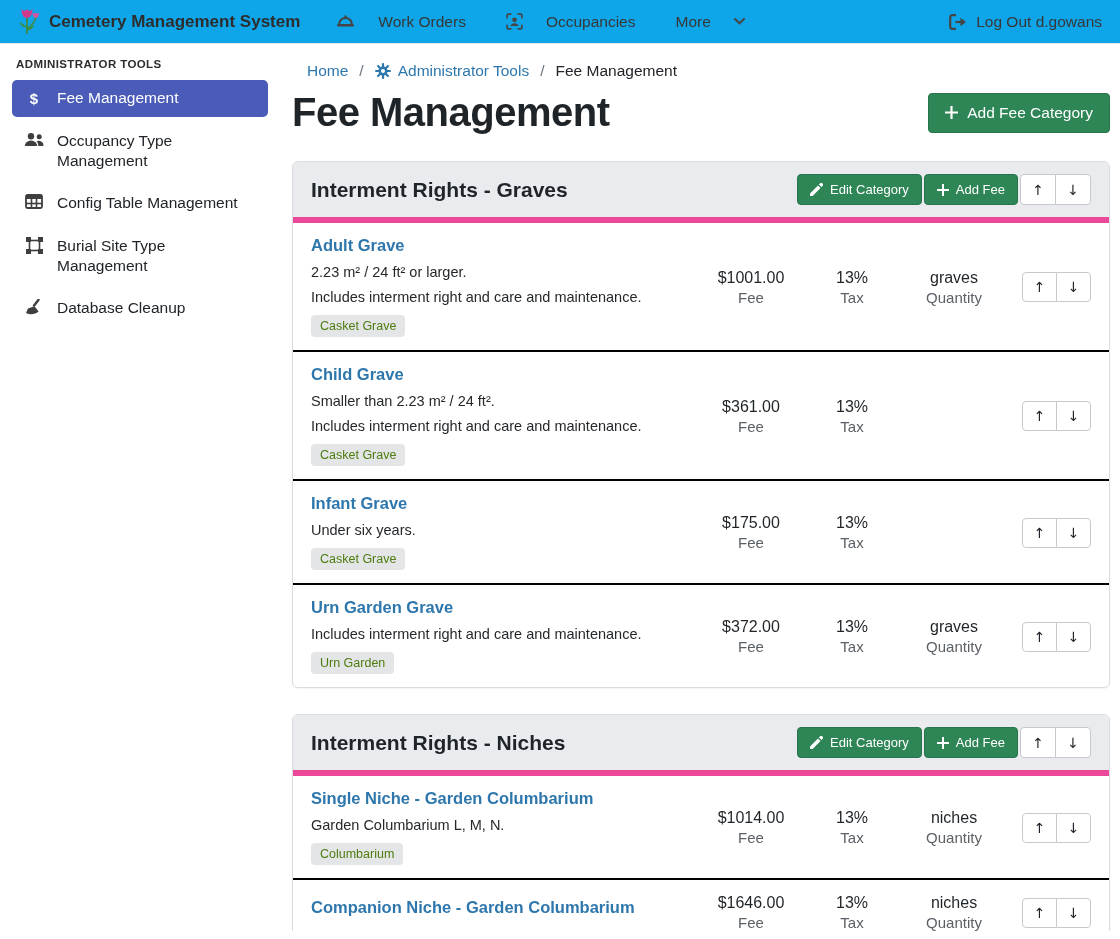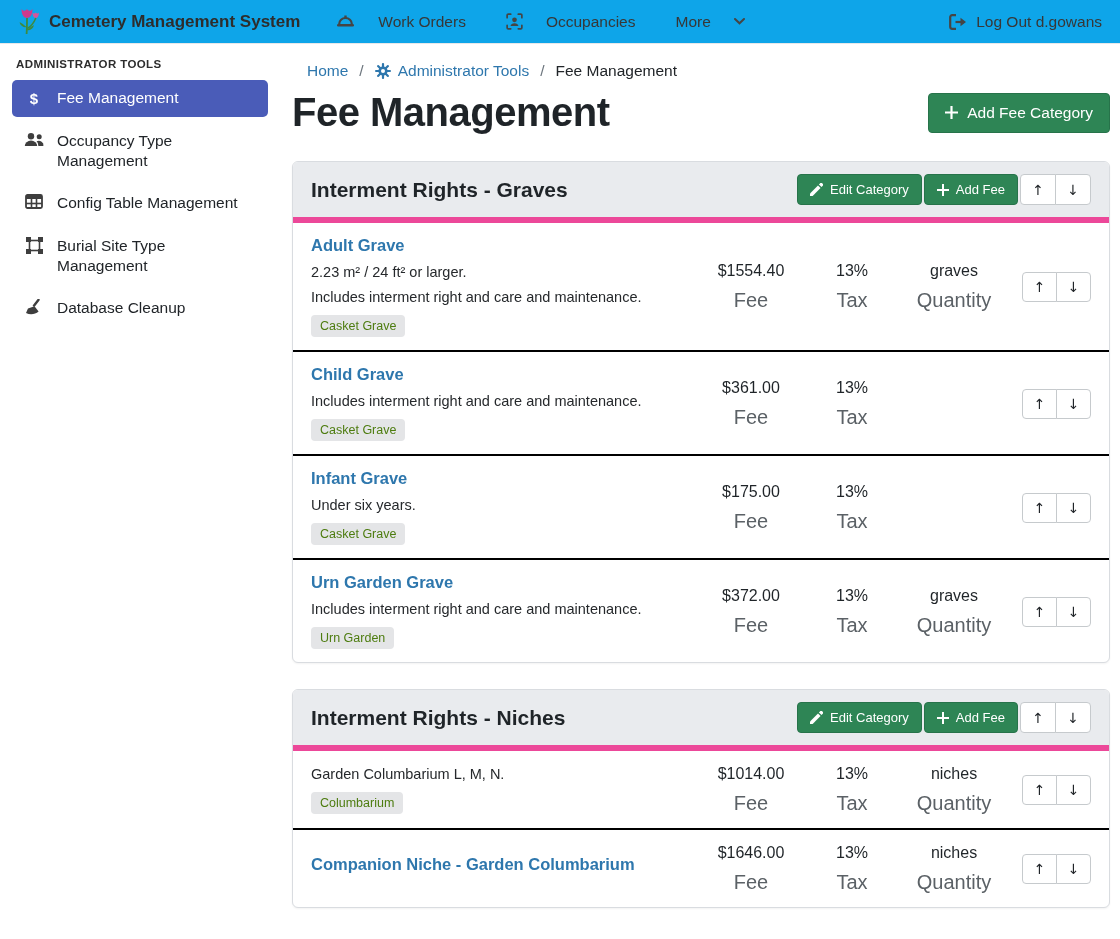--- a/index.html
+++ b/index.html
@@ -53,21 +53,21 @@
   .arrow-btn:last-child{border-radius:0 4px 4px 0;margin-left:-1px}
 
   .fee-row{display:flex;align-items:center;padding:13px 18px 13px}
   .fee-row + .fee-row{border-top:2px solid #000000}
   .fee-main{flex:1;min-width:0;padding-right:8px}
   .fee-name{display:inline-block;color:#2e77ad;font-size:16.5px;font-weight:700;margin-bottom:9px}
   .fee-desc{font-size:14.5px;color:#26292c;margin-bottom:9px}
   .badge{display:inline-block;background:#e4e5e7;color:#4d7c0f;font-size:12.5px;padding:4px 9px;border-radius:4px;margin-top:1px}
   .col{text-align:center;padding-top:1px}
   .col .val{font-size:16px;color:#1f2428}
-  .col .lbl{font-size:20px;color:#5b6166;margin-top:9px}
+  .col .lbl{font-size:15px;color:#5b6166;margin-top:2px}
   .col-fee{width:110px}
   .col-tax{width:92px}
   .col-qty{width:112px}
   .row-arrows{margin-left:12px;margin-top:1px}
   .row-arrows .arrow-btn{width:35px;height:30px}
 </style>
 </head>
 <body>
 
 <header class="navbar">
@@ -239,21 +239,21 @@
     </header>
     <div>
   <div class="fee-row">
     <div class="fee-main">
       <a class="fee-name">Adult Grave</a>
       <div class="fee-desc">2.23 m² / 24 ft² or larger.</div>
       <div class="fee-desc">Includes interment right and care and maintenance.</div>
       <span class="badge">Casket Grave</span>
     </div>
     <div class="col col-fee">
-      <div class="val">$1554.40</div>
+      <div class="val">$1001.00</div>
       <div class="lbl">Fee</div>
     </div>
     <div class="col col-tax">
       <div class="val">13%</div>
       <div class="lbl">Tax</div>
     </div>
     <div class="col col-qty">
       <div class="val">graves</div>
       <div class="lbl">Quantity</div>
     </div>
@@ -263,20 +263,21 @@
                 </button>
       <button class="arrow-btn">
                   <span>↓</span>
                 </button>
     </div>
   </div>
 
   <div class="fee-row">
     <div class="fee-main">
       <a class="fee-name">Child Grave</a>
+      <div class="fee-desc">Smaller than 2.23 m² / 24 ft².</div>
       <div class="fee-desc">Includes interment right and care and maintenance.</div>
       <span class="badge">Casket Grave</span>
     </div>
     <div class="col col-fee">
       <div class="val">$361.00</div>
       <div class="lbl">Fee</div>
     </div>
     <div class="col col-tax">
       <div class="val">13%</div>
       <div class="lbl">Tax</div>
@@ -377,20 +378,21 @@
                 </button>
           <button class="arrow-btn">
                   <span>↓</span>
                 </button>
         </div>
       </div>
     </header>
     <div>
   <div class="fee-row">
     <div class="fee-main">
+      <a class="fee-name">Single Niche - Garden Columbarium</a>
       <div class="fee-desc">Garden Columbarium L, M, N.</div>
       
       <span class="badge">Columbarium</span>
     </div>
     <div class="col col-fee">
       <div class="val">$1014.00</div>
       <div class="lbl">Fee</div>
     </div>
     <div class="col col-tax">
       <div class="val">13%</div>

